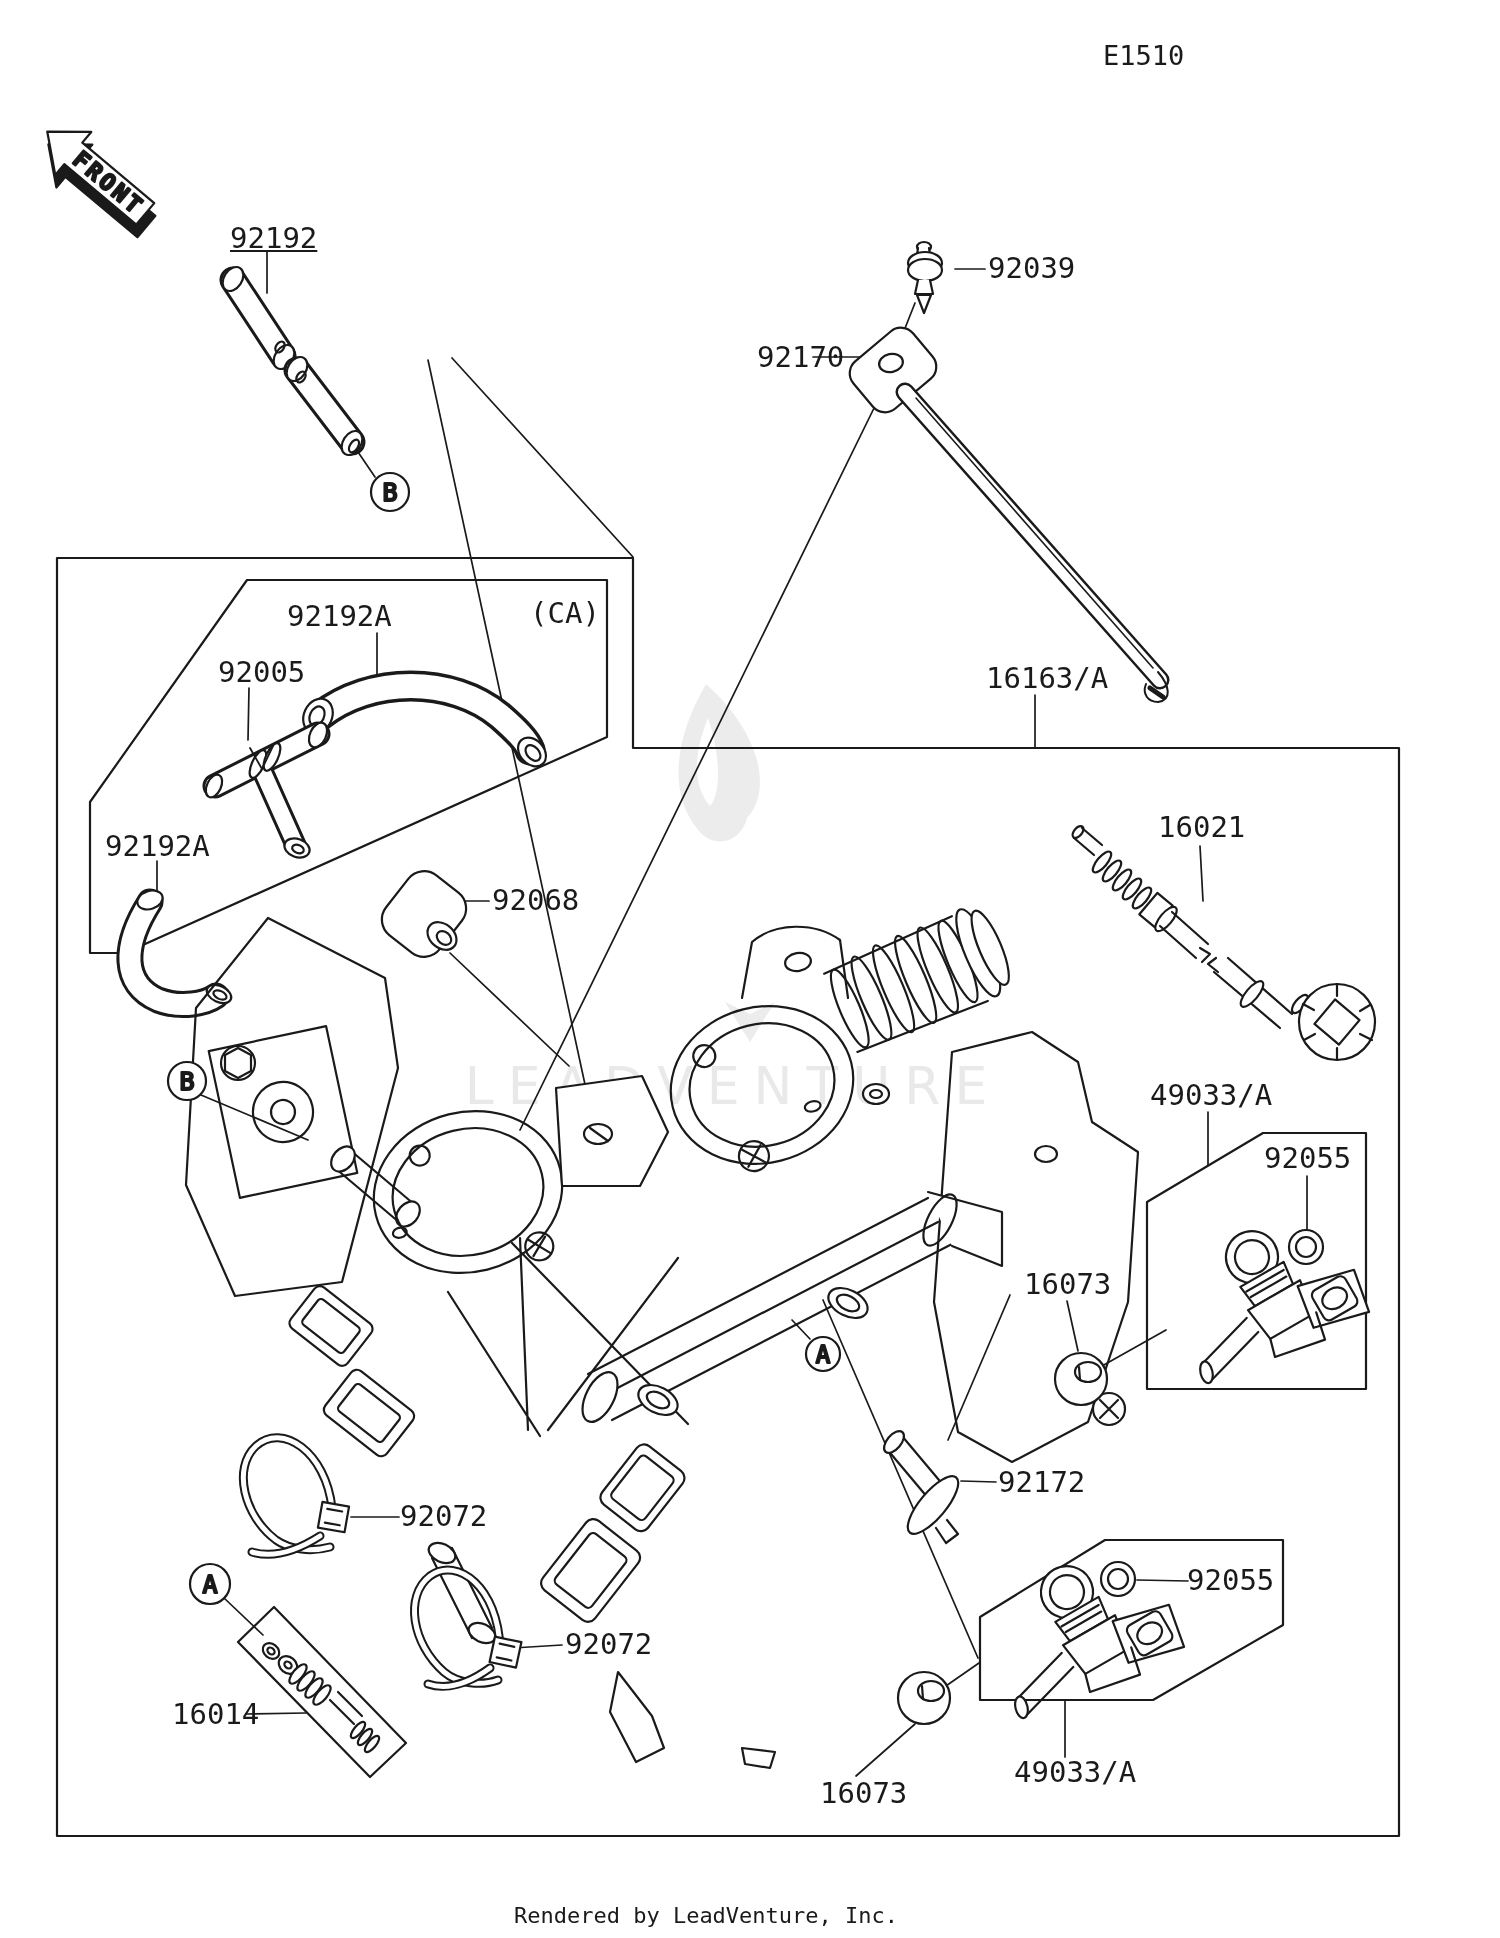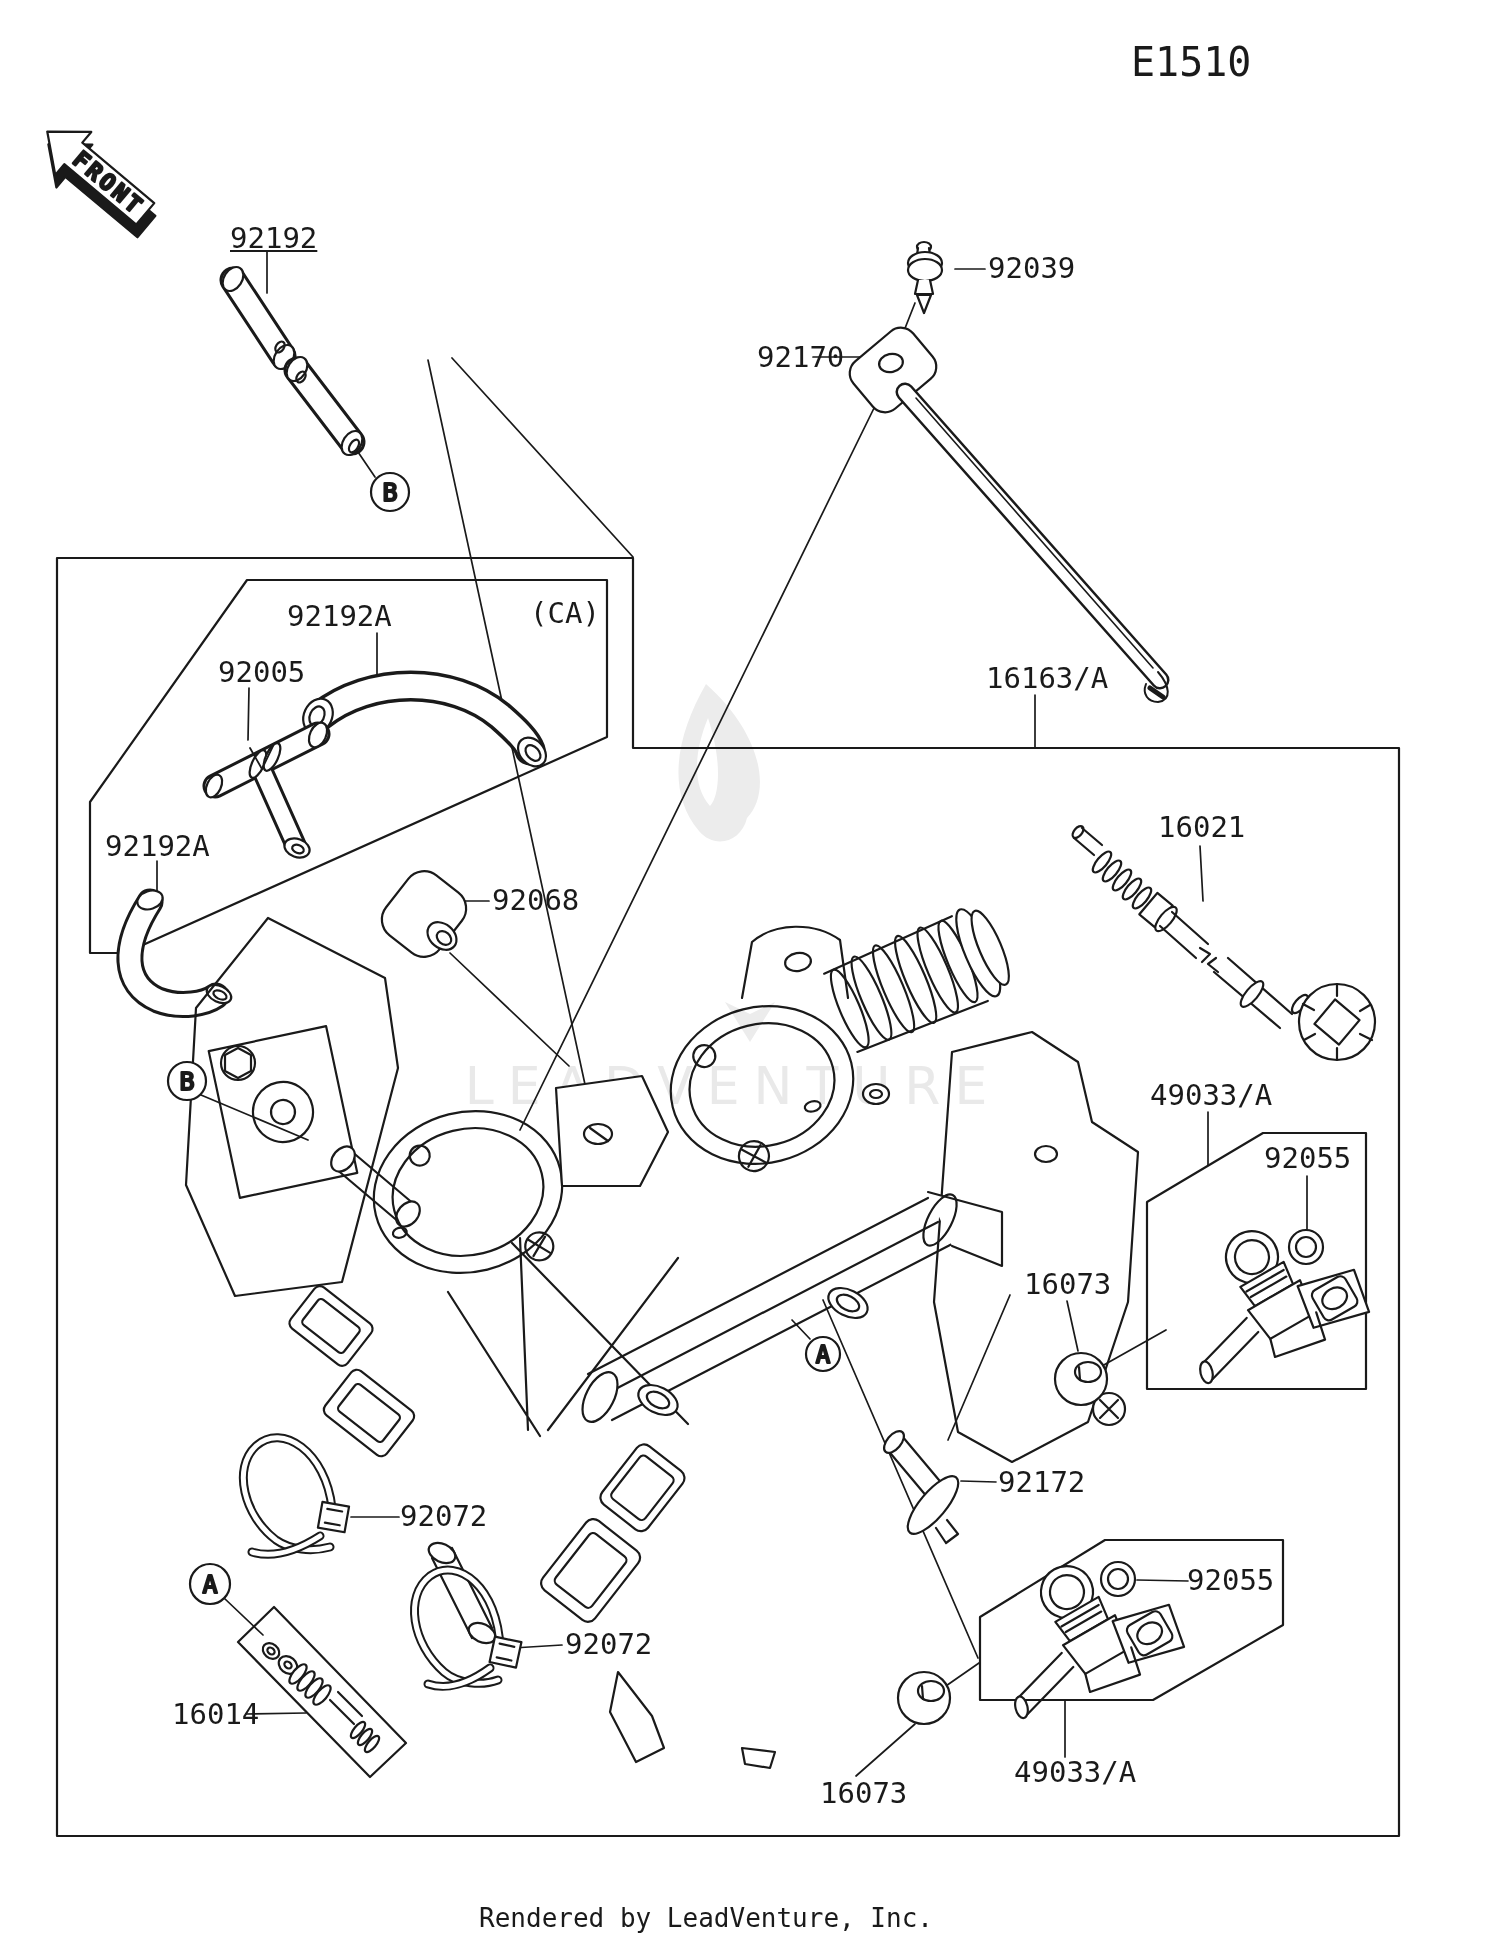--- a/index.html
+++ b/index.html
@@ -11,24 +11,24 @@
     position:absolute;left:733px;top:1086px;transform:translate(-50%,-50%);
     font-family:"DejaVu Sans", sans-serif;font-size:52px;font-weight:400;
     letter-spacing:14px;color:#e9e9e9;white-space:nowrap;z-index:1;
   }
   #diagram-svg{position:absolute;left:0;top:0;z-index:2;}
   .plabel{
     position:absolute;z-index:3;
     font-family:"DejaVu Sans Mono","DejaVu Sans",monospace;
     font-size:29px;color:#1a1a1a;letter-spacing:0px;white-space:nowrap;line-height:1;
   }
-  .code{font-size:40px;margin-left:28px;}
+  .code{font-size:27px;}
   #footer-text{
     position:absolute;left:706px;top:1903px;transform:translateX(-50%);z-index:3;
-    font-family:"DejaVu Sans Mono","DejaVu Sans",monospace;font-size:26px;color:#1a1a1a;white-space:nowrap;
+    font-family:"DejaVu Sans Mono","DejaVu Sans",monospace;font-size:22px;color:#1a1a1a;white-space:nowrap;
   }
   svg text{font-family:"DejaVu Sans Mono","DejaVu Sans",monospace;fill:#1a1a1a;}
 </style>
 </head>
 <body>
 
 <div id="stage">
 
   <div id="watermark">LEADVENTURE</div>
 

